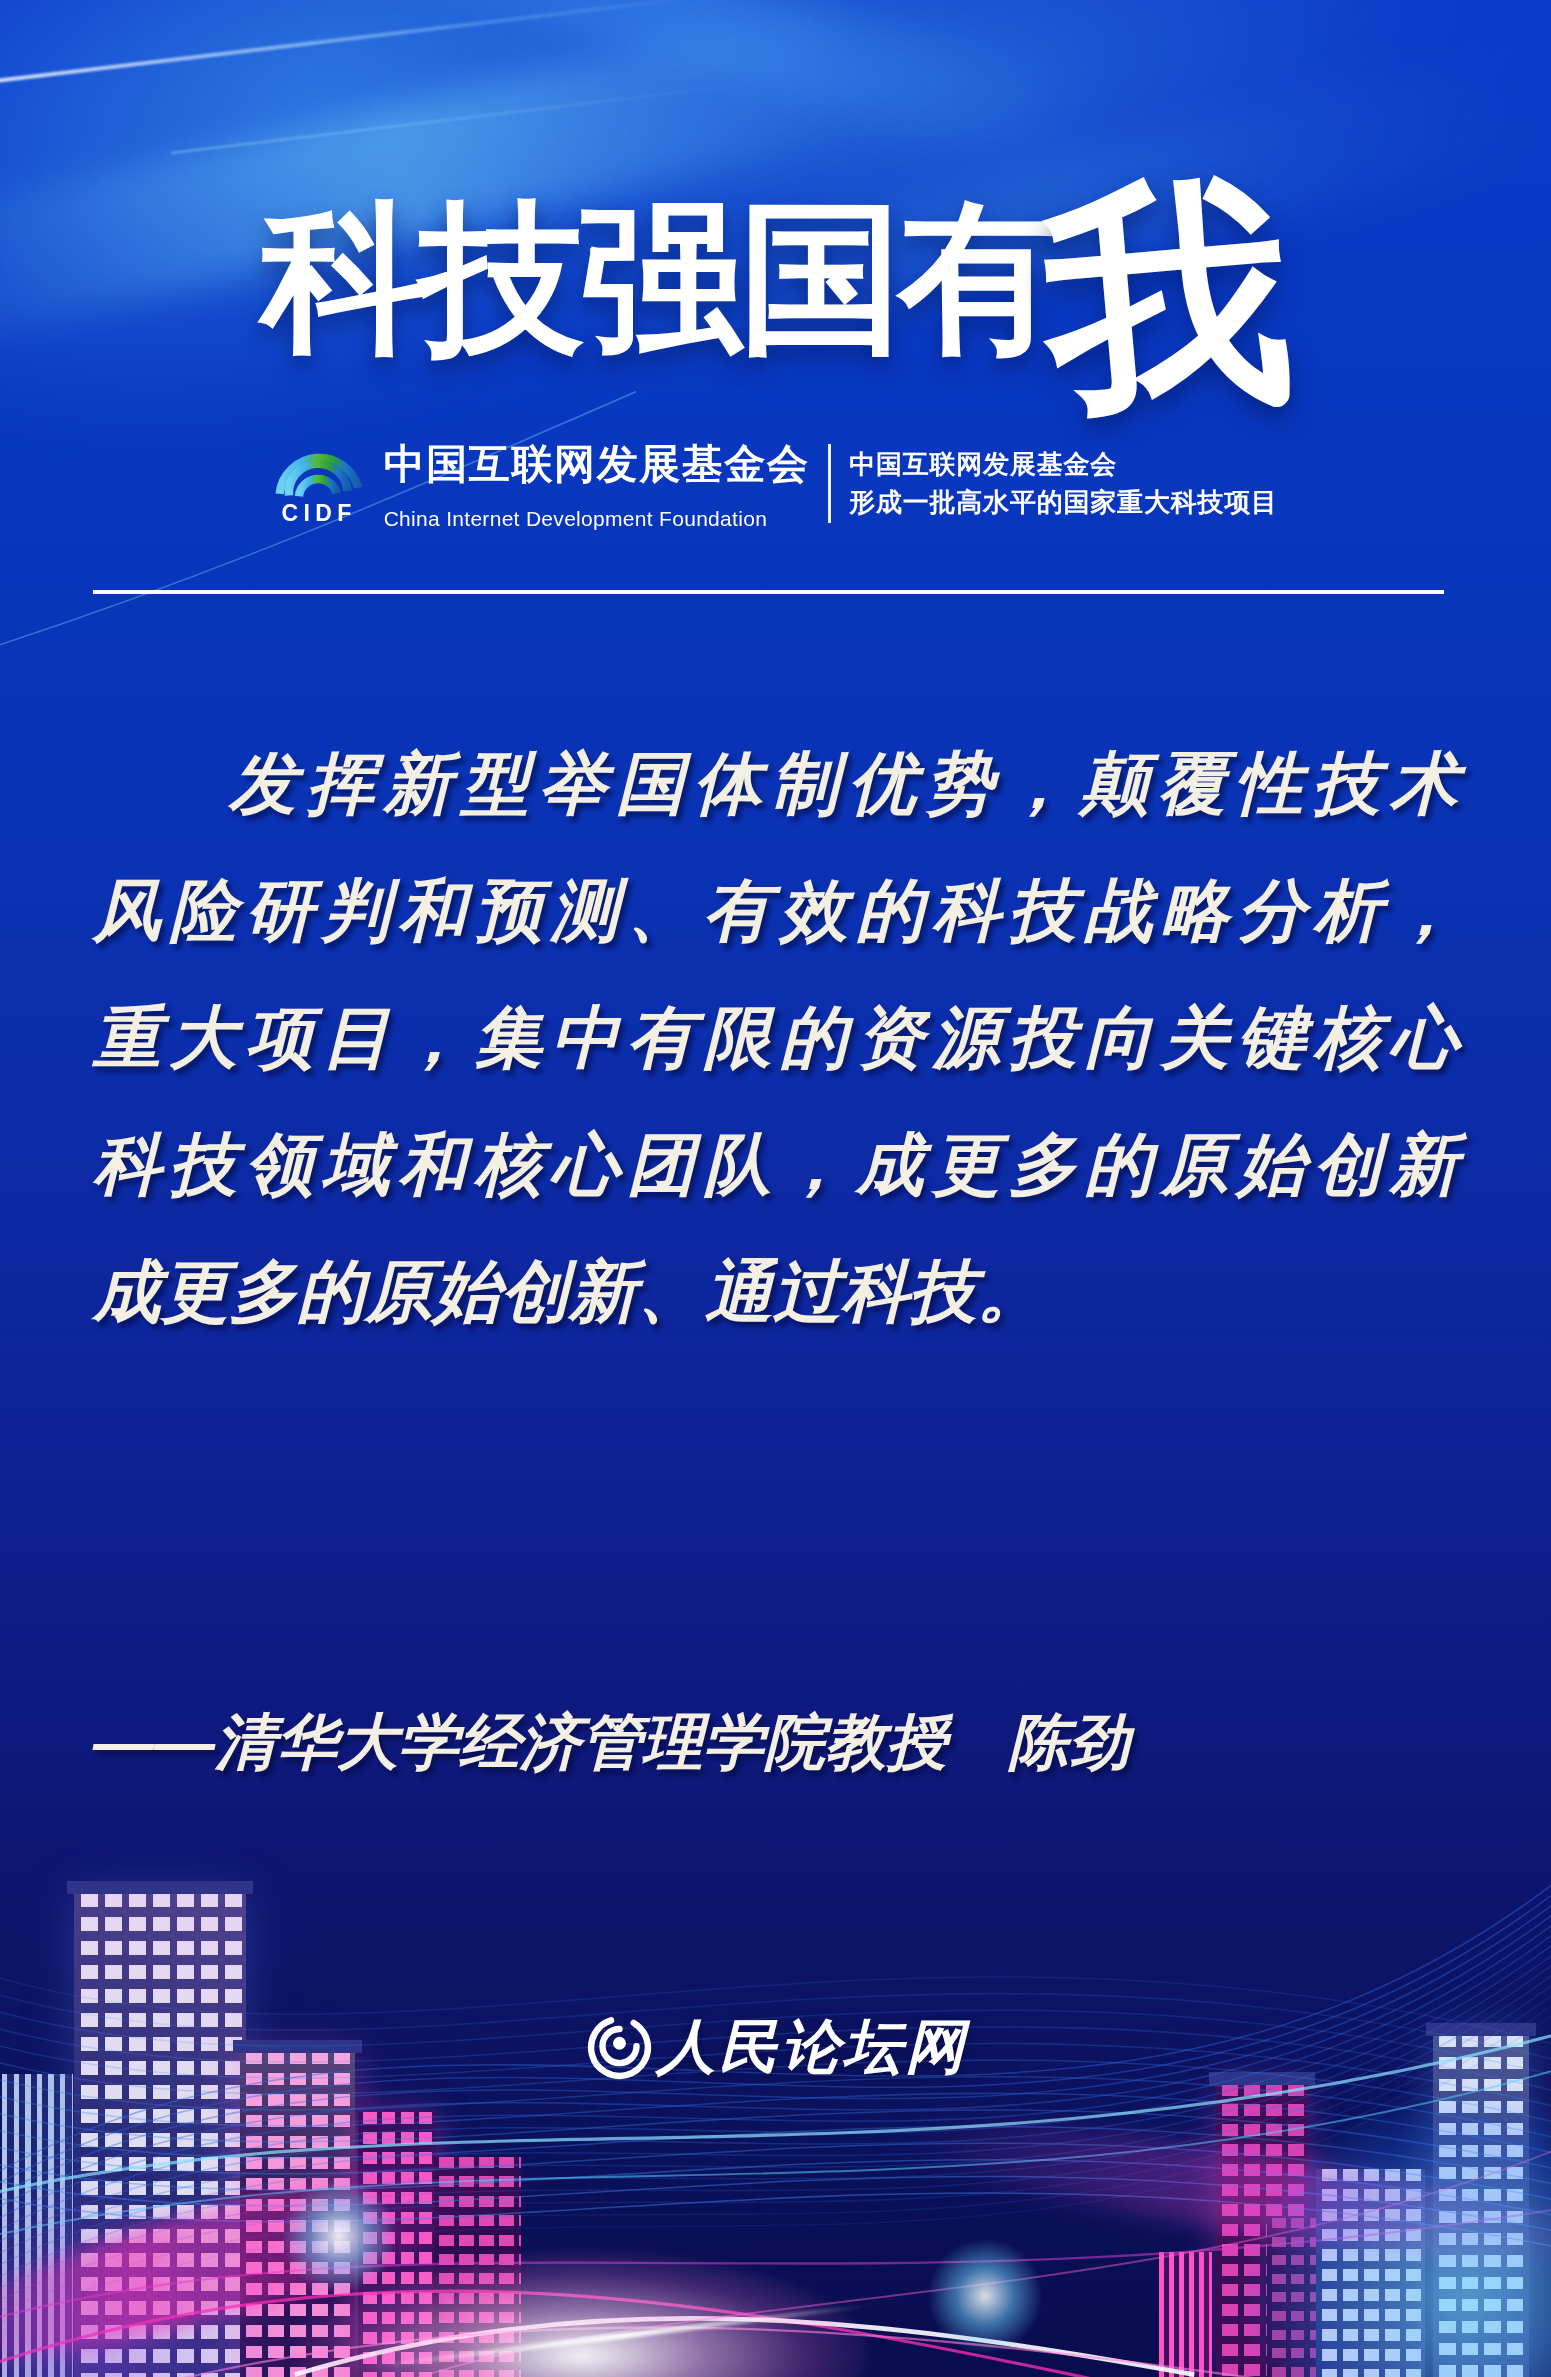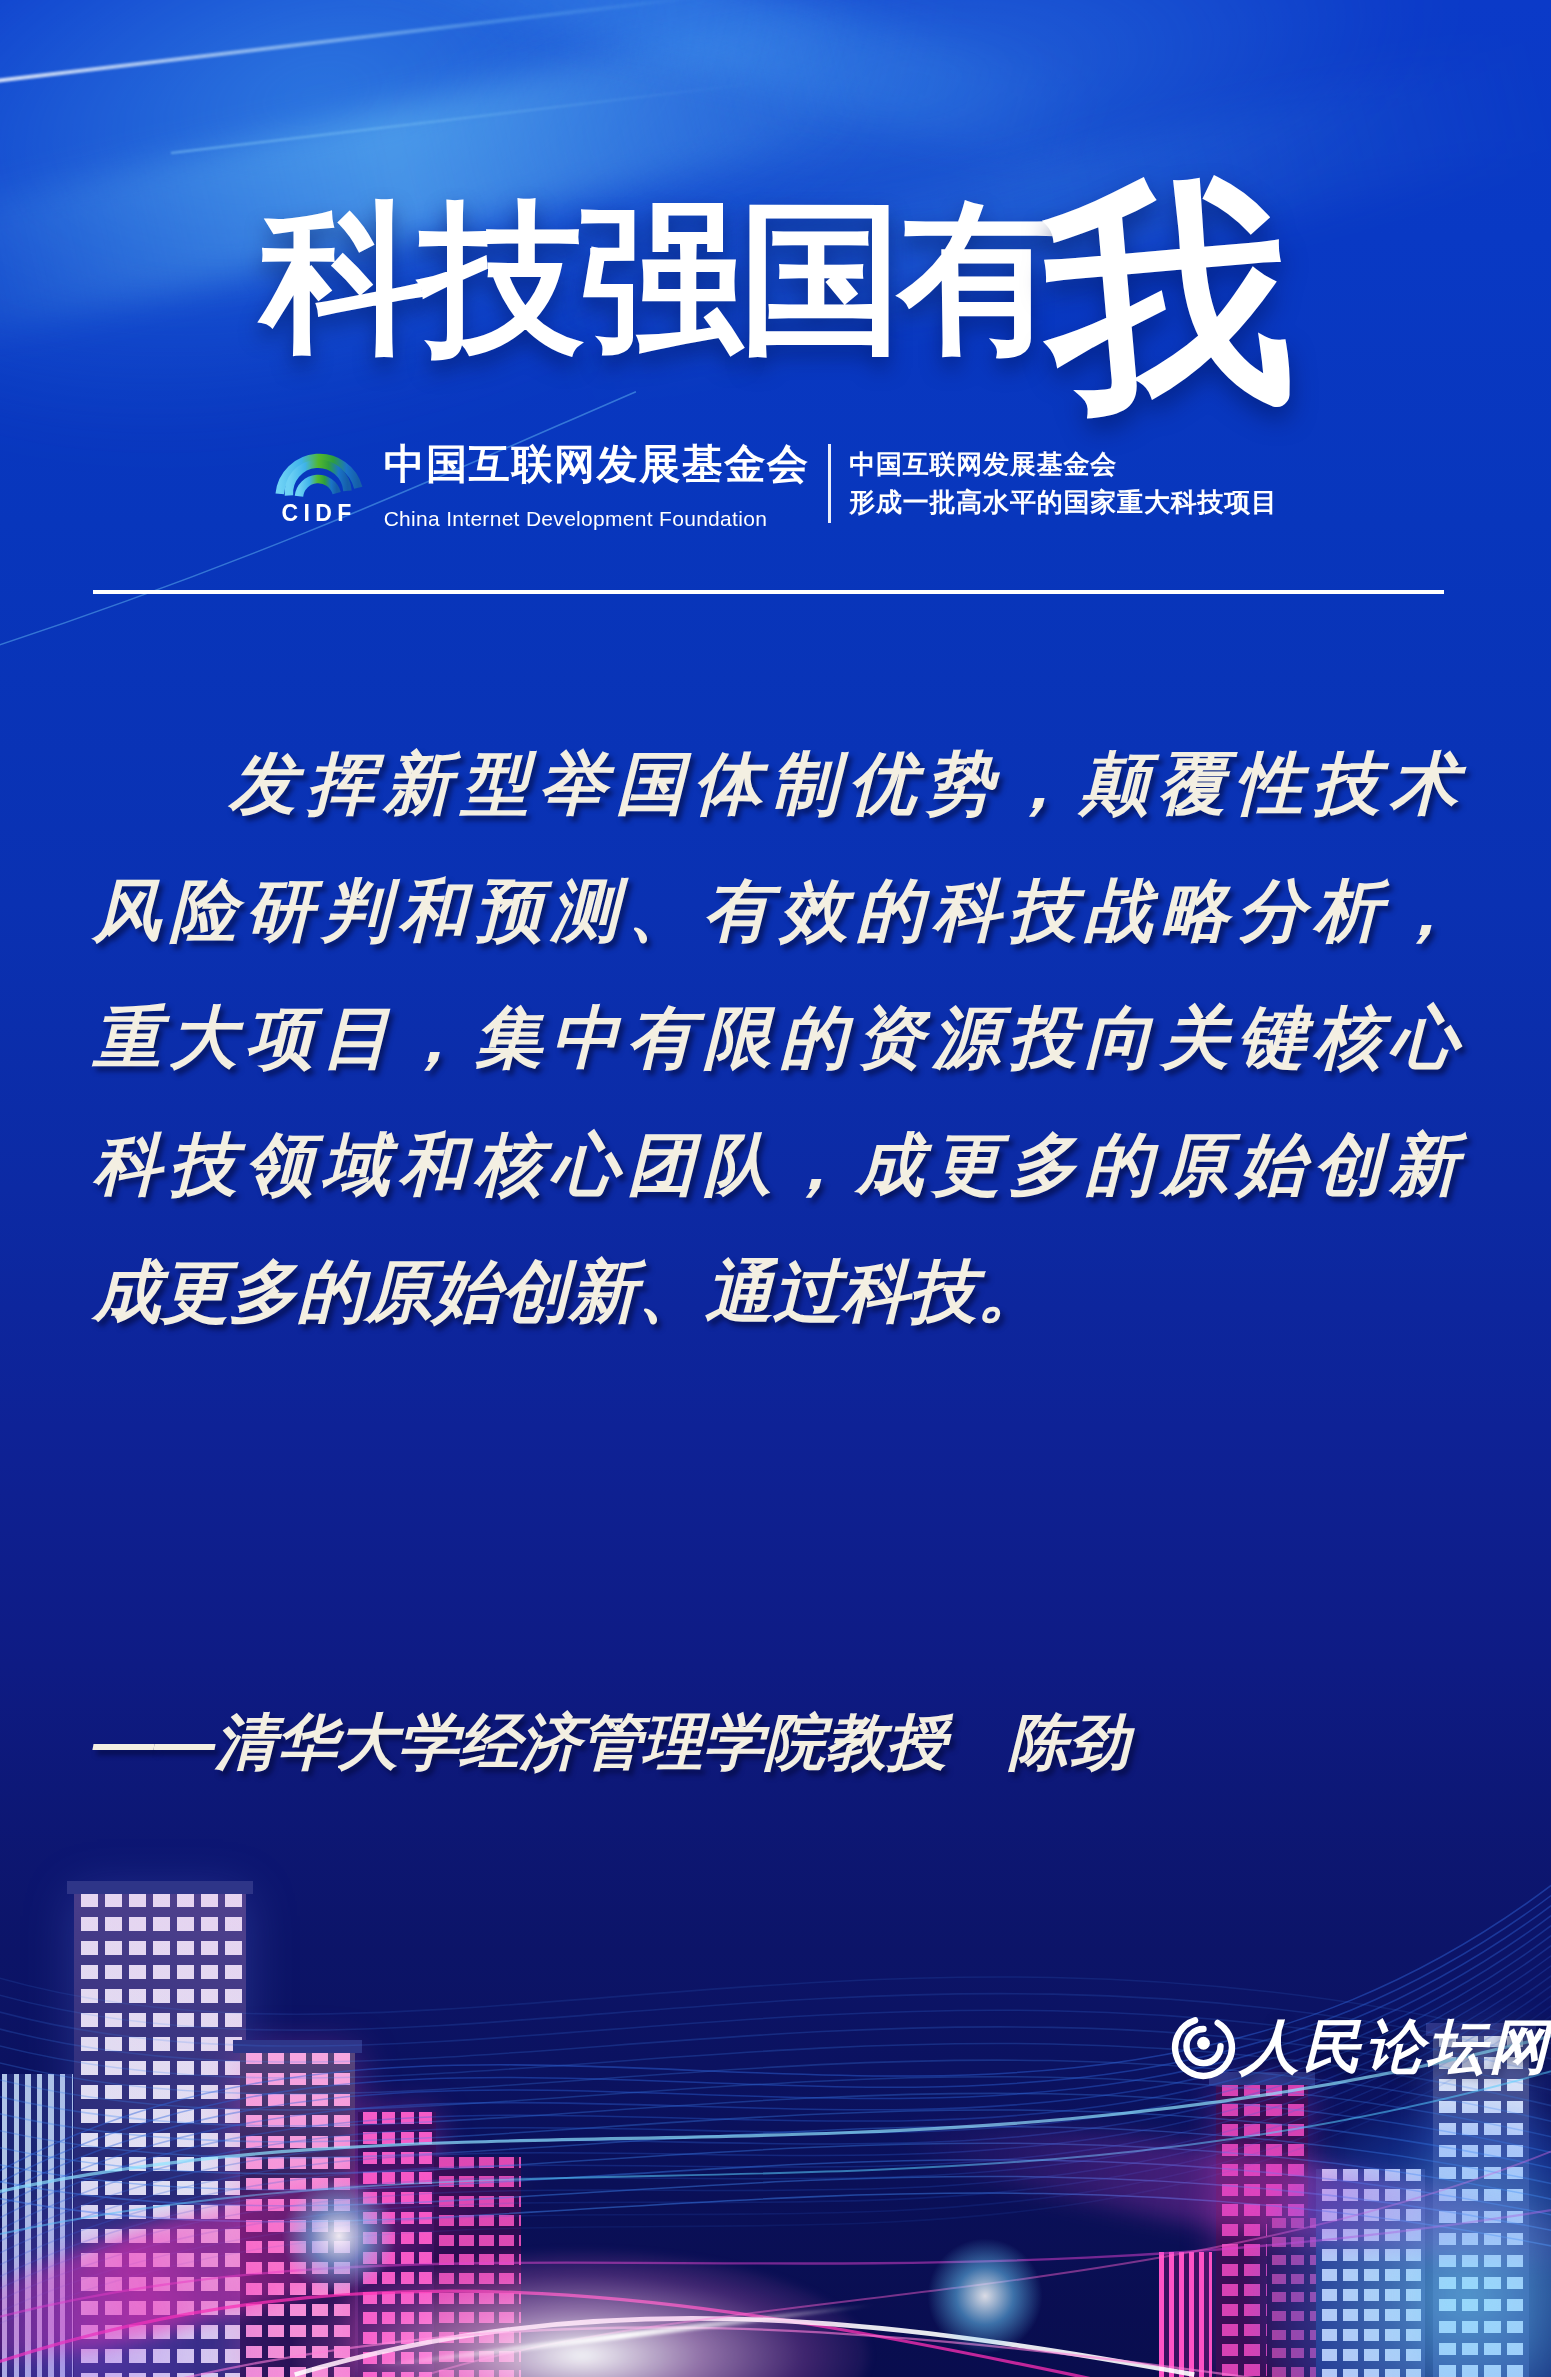--- a/index.html
+++ b/index.html
@@ -139,21 +139,21 @@
   #glow-br { left:1249px; top:2094px; width:434px; height:403px; z-index:13;
     background:radial-gradient(ellipse, rgba(110,215,255,.6) 0%, rgba(40,120,255,.25) 55%, transparent 75%);
     filter:blur(7.8px); }
   #spot-a { left:281px; top:2178px; width:116px; height:116px; z-index:13;
     background:radial-gradient(circle, rgba(255,255,255,.9) 0%, rgba(120,220,255,.5) 35%, transparent 70%); }
   #spot-b { left:927px; top:2238px; width:116px; height:116px; z-index:13;
     background:radial-gradient(circle, rgba(255,255,255,.85) 0%, rgba(110,210,255,.5) 35%, transparent 70%); }
 
   
   .footer-logo { position:absolute; top:1997px; left:0; width:1551px; height:101px; z-index:30;
-    display:flex; justify-content:flex-end; align-items:center; gap:2px; color:#fff; }
+    display:flex; justify-content:center; align-items:center; gap:2px; color:#fff; }
   .footer-text { font-size:59px; font-weight:800; font-style:italic; letter-spacing:3.1px;
     text-shadow:0 3.1px 11px rgba(0,0,40,.5); }
 </style>
 </head>
 <body>
 
 <div id="poster">
 
   <div class="layer" id="aur1"></div>
   <div class="layer" id="aur2"></div>

